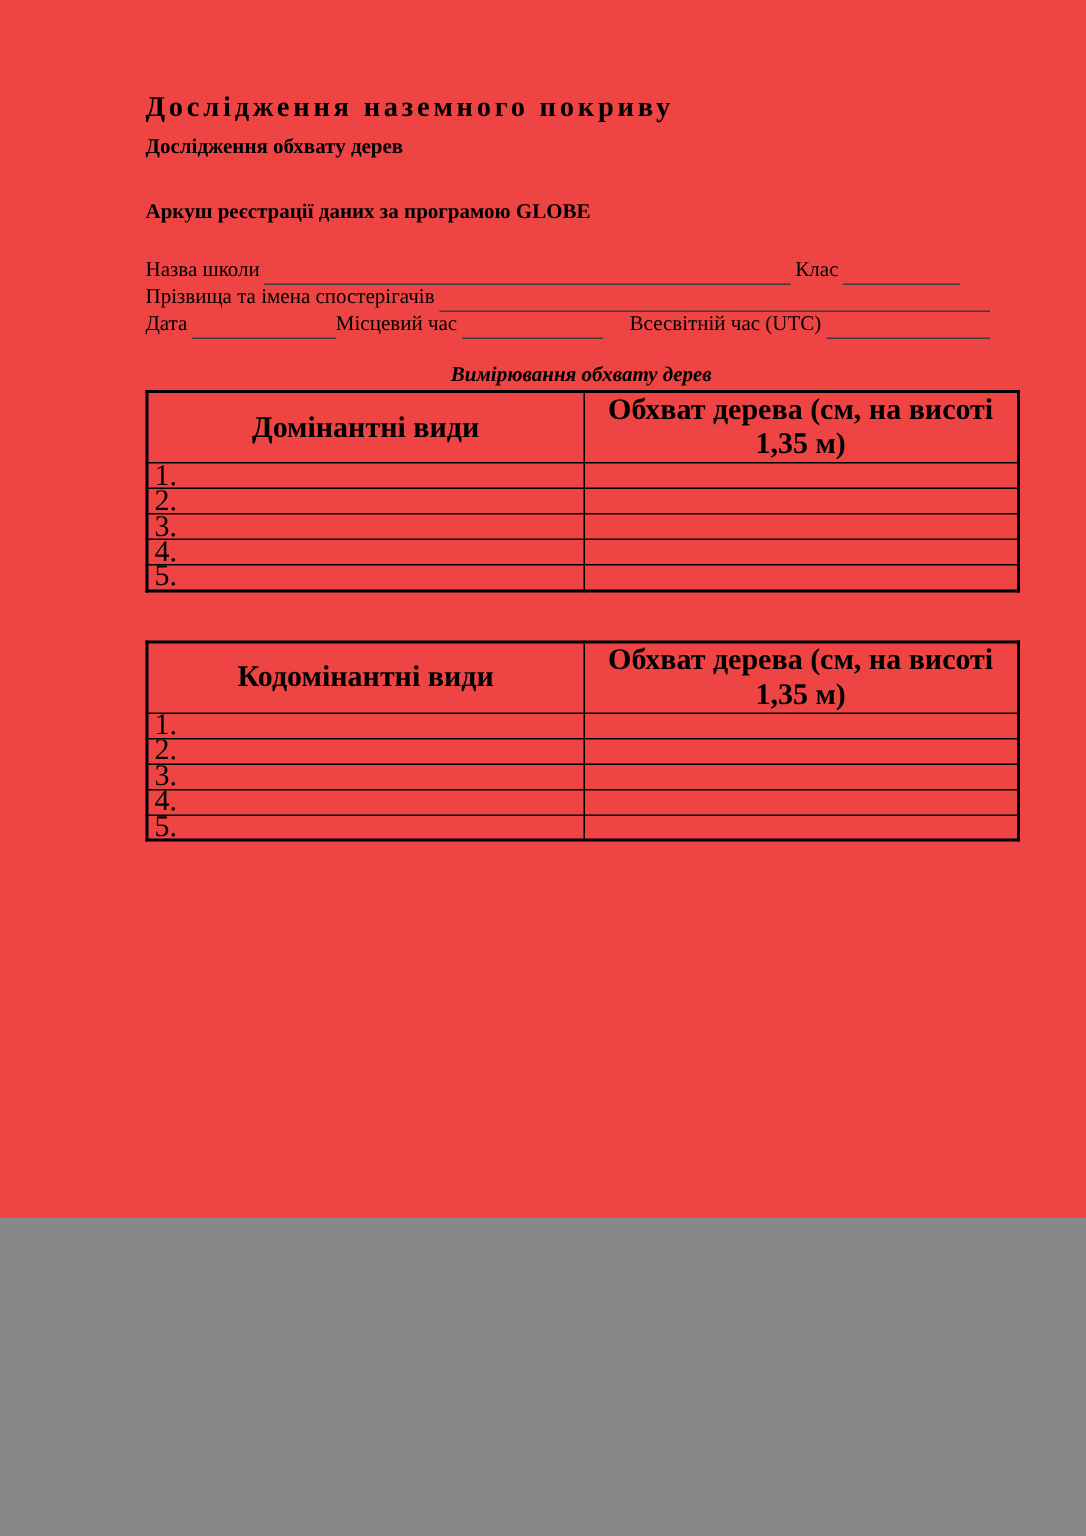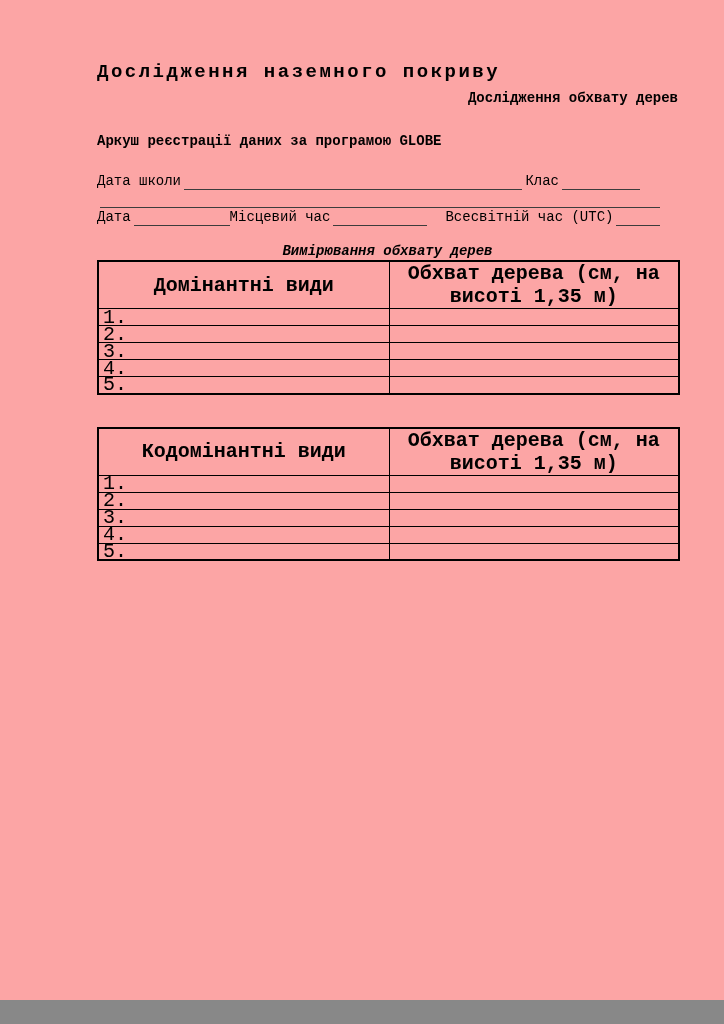--- a/index.html
+++ b/index.html
@@ -1,22 +1,22 @@
 <!DOCTYPE html>
 <html><head>
 <meta charset="utf-8">
 <style>
   * { margin: 0; padding: 0; box-sizing: border-box; }
   html, body { background: #888; }
   .page {
     position: relative;
     width: 724px;
-    height: 1000px;
-    background: #fca5a5;
-    font-family: Liberation Mono, monospace;
+    height: 812px;
+    background: #ef4444;
+    font-family: Liberation Serif, serif;
     color: #000;
     overflow: hidden;
     margin: 0 auto;
   }
   .content {
     position: absolute;
     left: 97px;
     top: 60px;
     width: 581px;
   }
@@ -26,21 +26,21 @@
     letter-spacing: 2.5px;
     line-height: 24px;
     white-space: nowrap;
   }
   .doc-subtitle {
     font-size: 14px;
     font-weight: bold;
     line-height: 19px;
     margin-top: 24px;
   }
-  .doc-subtitle.first { margin-top: 5px; text-align: right; }
+  .doc-subtitle.first { margin-top: 5px; }
   .form-block { margin-top: 21px; }
   .form-row {
     display: flex;
     align-items: flex-end;
     font-size: 14px;
     line-height: 18px;
     height: 18px;
     white-space: nowrap;
   }
   .form-row .lbl { flex: 0 0 auto; }
@@ -101,26 +101,27 @@
 
 <div class="page">
   <div class="content">
 
     <div class="doc-title">Дослідження наземного покриву</div>
     <div class="doc-subtitle first">Дослідження обхвату дерев</div>
     <div class="doc-subtitle">Аркуш реєстрації даних за програмою GLOBE</div>
 
     <div class="form-block">
       <div class="form-row row-school">
-        <span class="lbl">Дата школи</span>
+        <span class="lbl">Назва школи</span>
         <span class="fill grow"></span>
         <span class="lbl">Клас</span>
         <span class="fill class-line"></span>
       </div>
       <div class="form-row row-observers">
+        <span class="lbl">Прізвища та імена спостерігачів</span>
         <span class="fill grow"></span>
       </div>
       <div class="form-row row-datetime">
         <span class="lbl">Дата</span>
         <span class="fill date-line"></span>
         <span class="lbl">Місцевий час</span>
         <span class="fill local-line"></span>
         <span class="spacer8"></span>
         <span class="lbl">Всесвітній час (UTC)</span>
         <span class="fill grow"></span>

